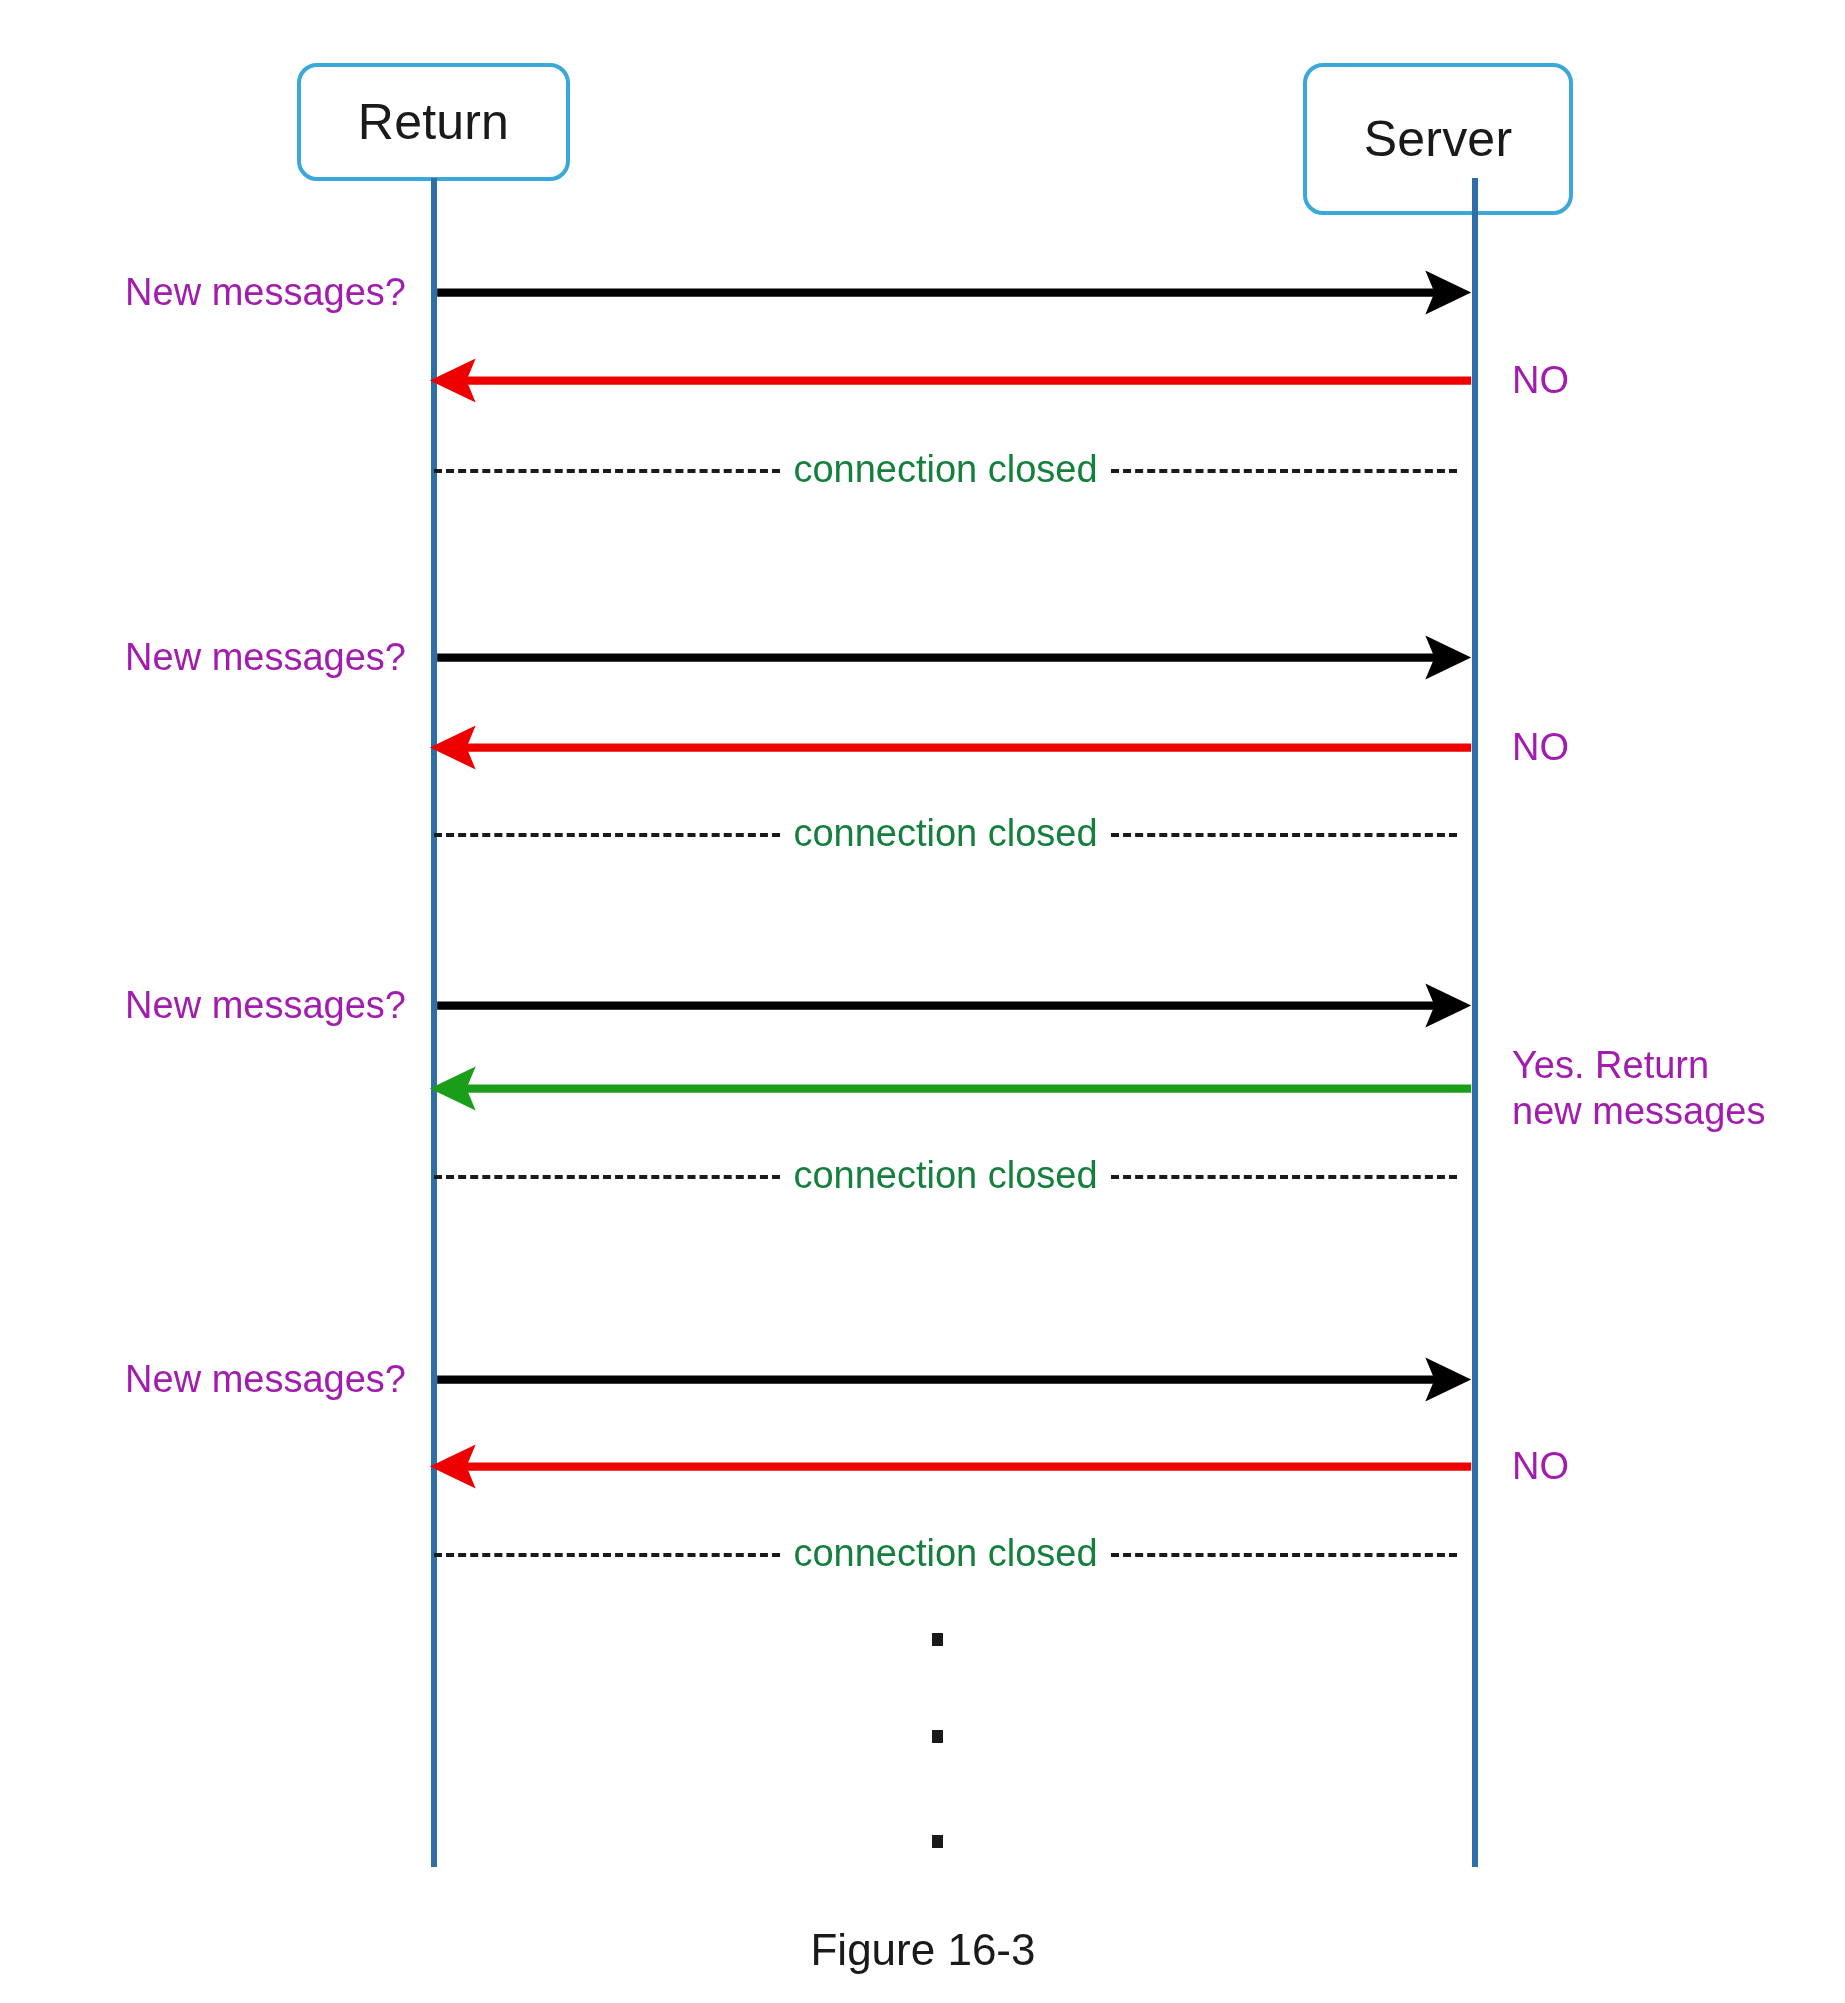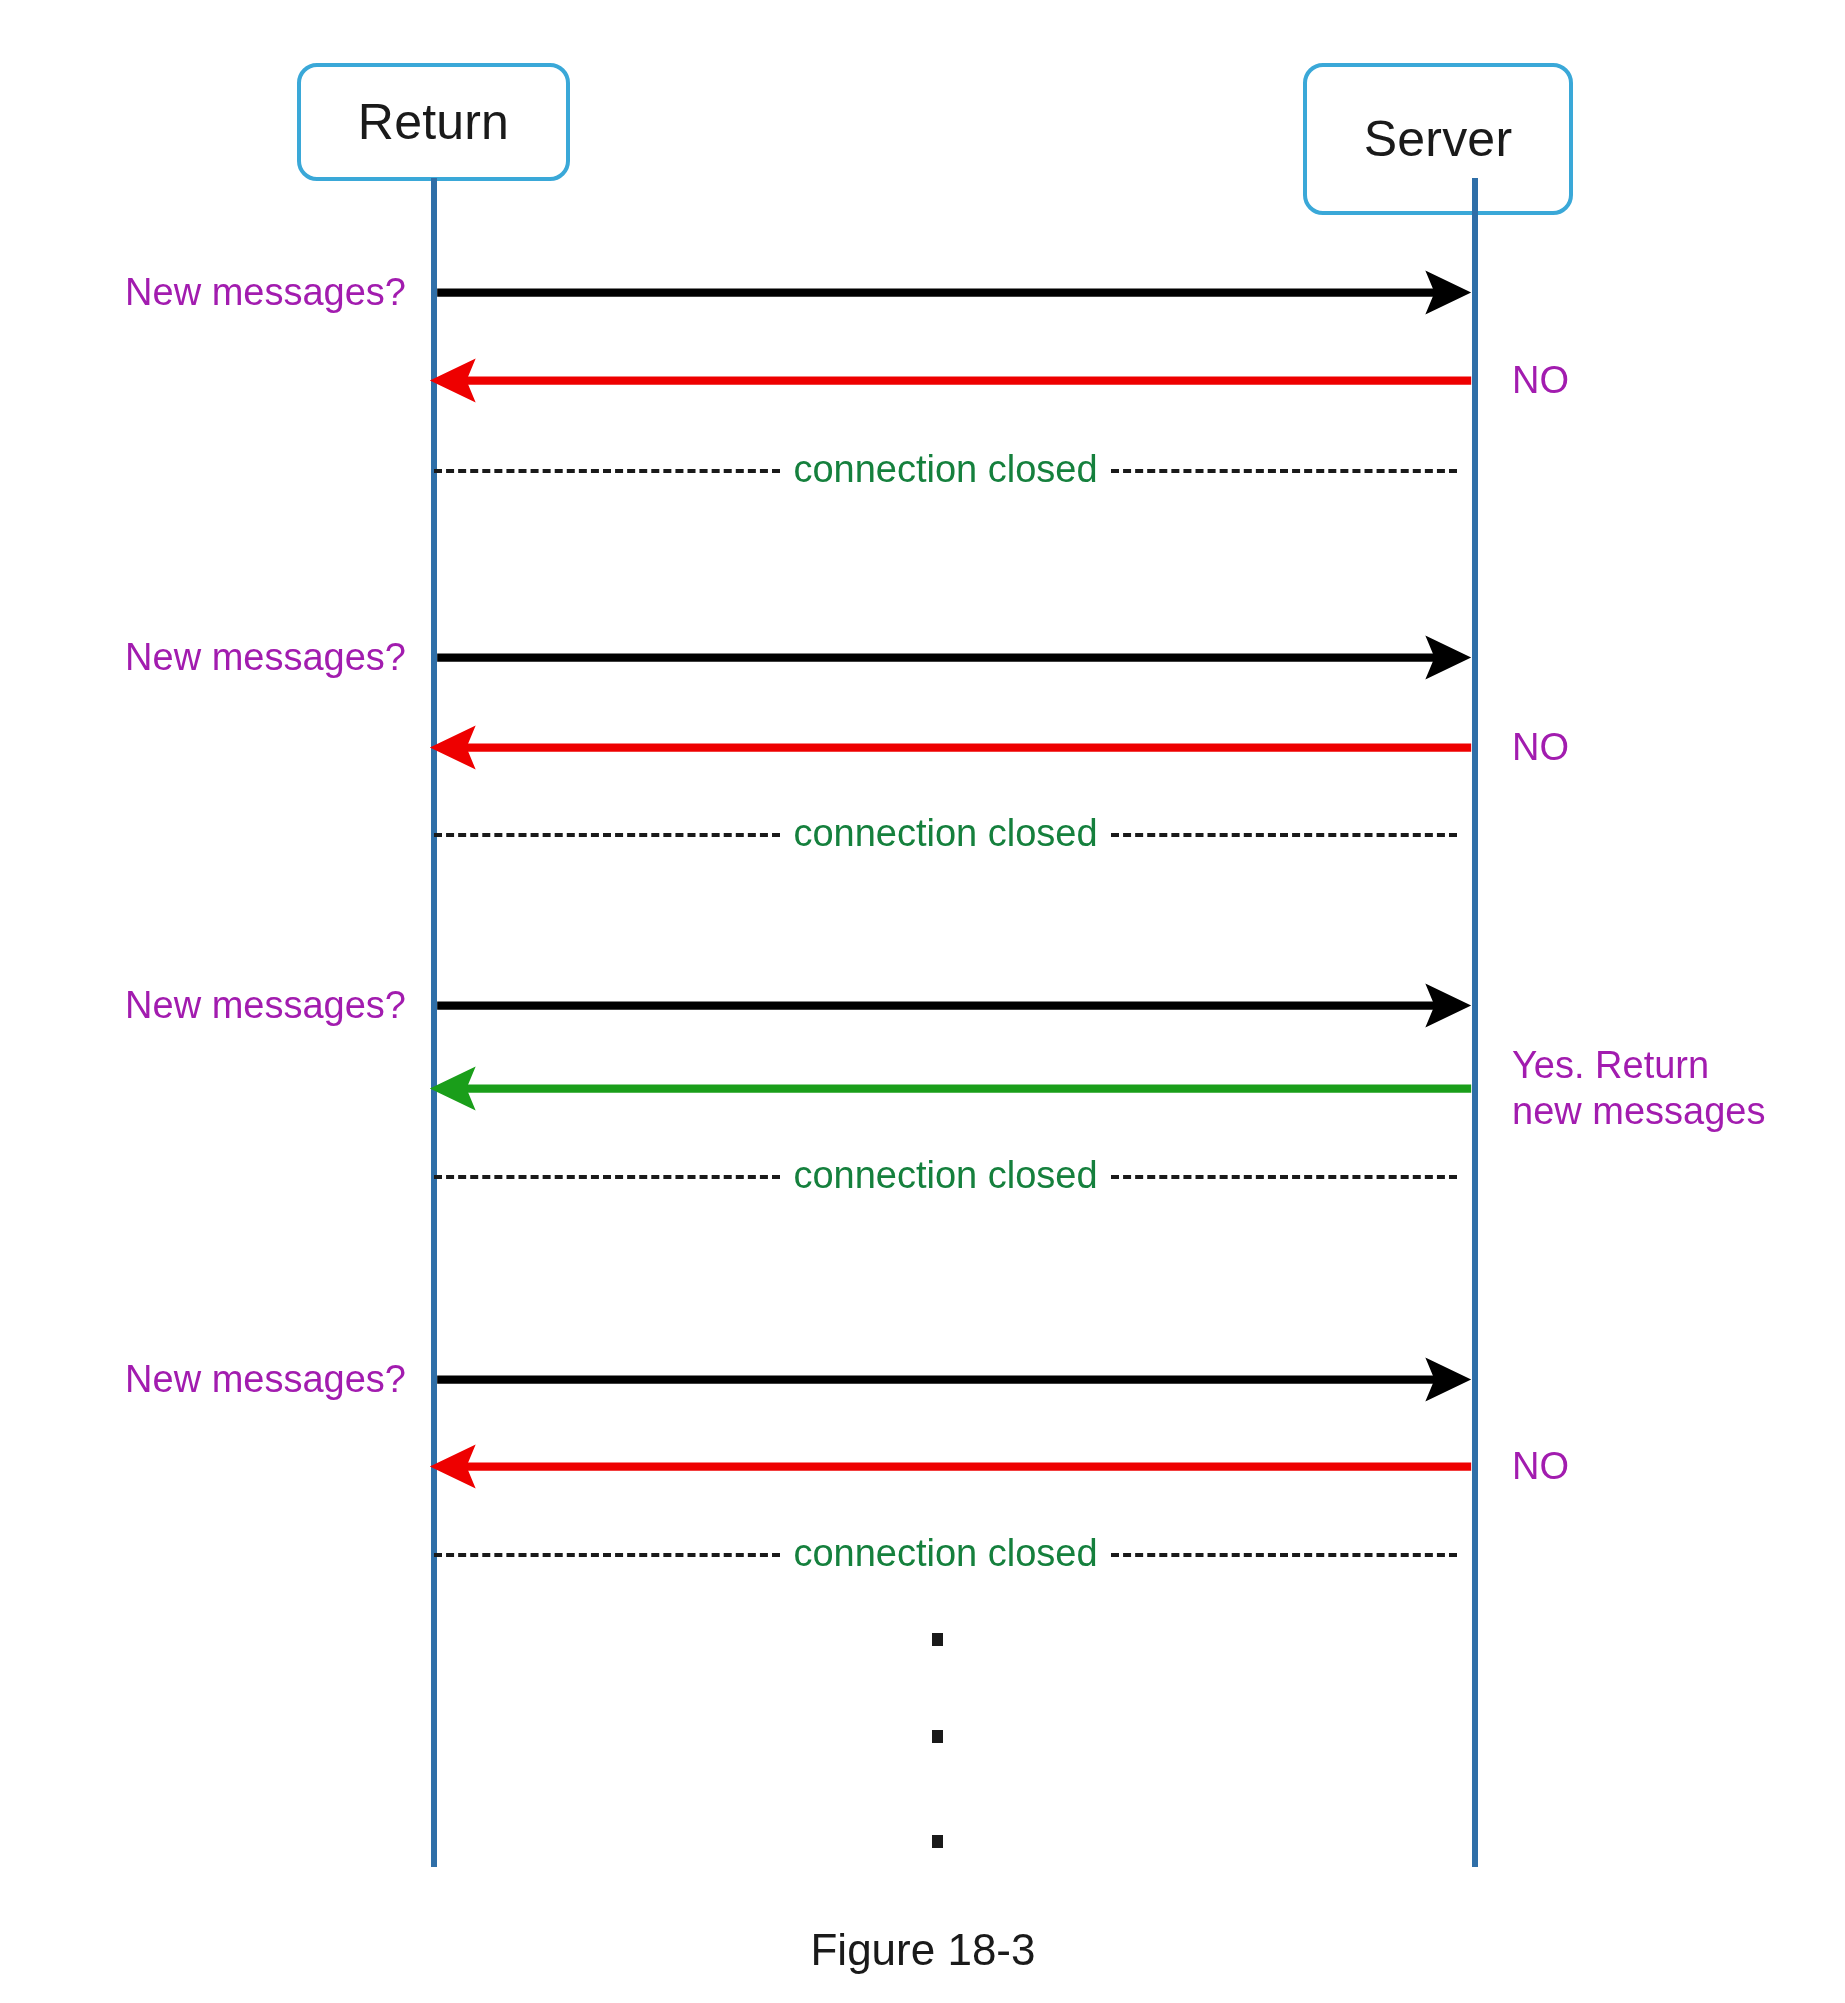--- a/index.html
+++ b/index.html
@@ -232,16 +232,16 @@
   <div class="dashed-row" style="top:1555px">
     <span class="dash-seg"></span>
     <span class="dash-text">connection closed</span>
     <span class="dash-seg"></span>
   </div>
 
   <div class="ellipsis-dot" style="left:932px; top:1633px"></div>
   <div class="ellipsis-dot" style="left:932px; top:1730px"></div>
   <div class="ellipsis-dot" style="left:932px; top:1835px"></div>
 
-  <div id="figure-caption">Figure 18-3</div>
+  <div id="figure-caption">Figure 16-3</div>
 
 </div>
 
 
 </body></html>

